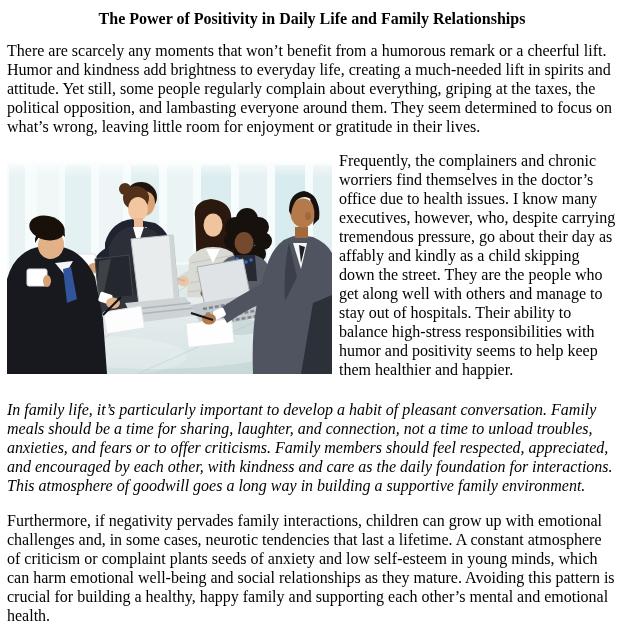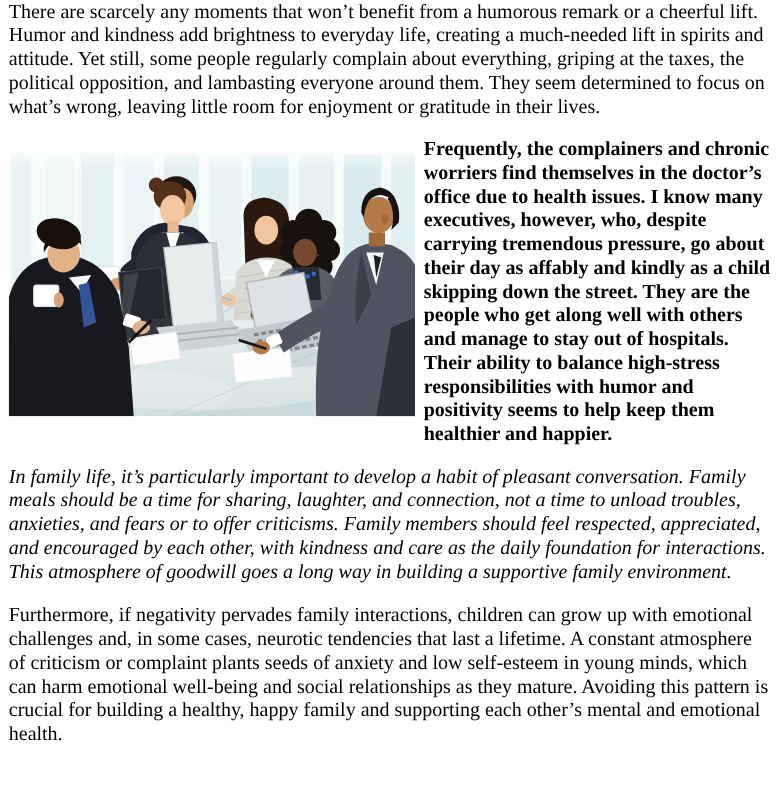--- a/index.html
+++ b/index.html
@@ -21,34 +21,35 @@
   .doc-title {
     font-size: 16px;
     font-weight: bold;
     text-align: center;
     margin: 9px 0 13px 0;
     line-height: 19px;
   }
   p.body-par { margin: 0 0 15px 0; }
   p.body-par.last { margin-bottom: 16px; }
   p.par-3 { margin-bottom: 16px; }
-  .wrap-section { overflow: visible; font-weight: bold; }
+  .wrap-section { overflow: visible; }
   .photo-float {
     float: left;
     width: 325px; height: 223px;
     margin: 0 7px 26px 0;
   }
   .photo-float svg { display: block; }
   .clear { clear: both; font-style: italic; }
 </style>
 </head>
 <body>
 
 <div class="page">
 
+  <div class="doc-title">The Power of Positivity in Daily Life and Family Relationships</div>
 
   <p class="body-par">There are scarcely any moments that won’t benefit from a humorous remark or a cheerful lift. Humor and kindness add brightness to everyday life, creating a much-needed lift in spirits and attitude. Yet still, some people regularly complain about everything, griping at the taxes, the political opposition, and lambasting everyone around them. They seem determined to focus on what’s wrong, leaving little room for enjoyment or gratitude in their lives.</p>
 
   <div class="wrap-section">
     <div class="photo-float">
 
       <svg width="325" height="223" viewBox="0 0 325 223" xmlns="http://www.w3.org/2000/svg">
         <defs>
           <linearGradient id="fadeTop" x1="0" y1="0" x2="0" y2="1">
             <stop offset="0" stop-color="#ffffff" stop-opacity="1"></stop>

